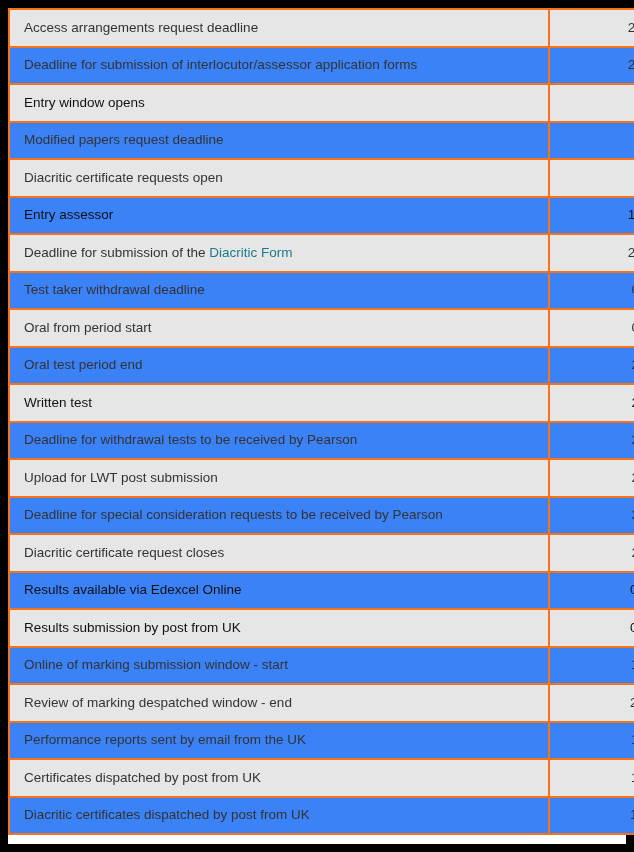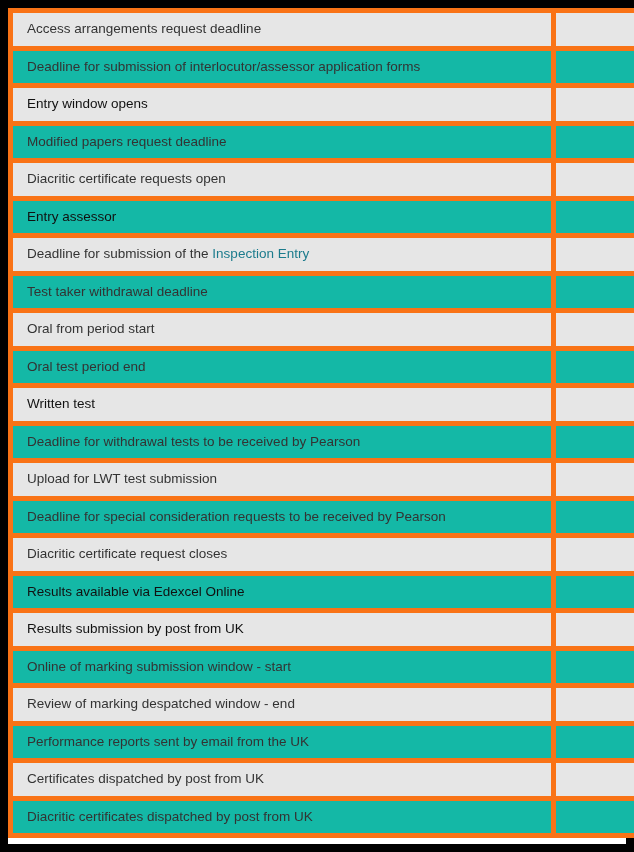--- a/index.html
+++ b/index.html
@@ -24,42 +24,42 @@
   }
   table.schedule {
     width: 100%;
     border-collapse: collapse;
     table-layout: fixed;
   }
   table.schedule tr {
     height: 37.5px;
   }
   table.schedule td {
-    border: 5px solid #f97316;
+    border: 2px solid #f97316;
     padding: 0 14px;
     font-size: 13.5px;
     color: #333333;
     vertical-align: middle;
     line-height: 1.3;
   }
   td.event {
     width: 510px;
     text-align: left;
   }
   td.date {
     width: 108px;
     text-align: right;
     padding-right: 16px;
     white-space: nowrap;
   }
   tr.shaded td {
     background: #e6e6e6;
   }
   tr.plain td {
-    background: #14b8a6;
+    background: #3b82f6;
   }
   tr.bold td {
     font-weight: normal;
     color: #111111;
   }
   a.inline-link {
     color: #1b7b8c;
     text-decoration: none;
   }
 </style>
@@ -87,21 +87,21 @@
         </tr>
         <tr class="shaded">
           <td class="event">Diacritic certificate requests open</td>
           <td class="date">18 Apr</td>
         </tr>
         <tr class="plain bold">
           <td class="event">Entry assessor</td>
           <td class="date">16 May</td>
         </tr>
         <tr class="shaded">
-          <td class="event"><span>Deadline for submission of the </span><a class="inline-link" href="#">Inspection Entry</a></td>
+          <td class="event"><span>Deadline for submission of the </span><a class="inline-link" href="#">Diacritic Form</a></td>
           <td class="date">23 May</td>
         </tr>
         <tr class="plain">
           <td class="event">Test taker withdrawal deadline</td>
           <td class="date">06 Jun</td>
         </tr>
         <tr class="shaded">
           <td class="event">Oral from period start</td>
           <td class="date">07 Jun</td>
         </tr>
@@ -111,21 +111,21 @@
         </tr>
         <tr class="shaded bold">
           <td class="event">Written test</td>
           <td class="date">21 Jun</td>
         </tr>
         <tr class="plain">
           <td class="event">Deadline for withdrawal tests to be received by Pearson</td>
           <td class="date">26 Jun</td>
         </tr>
         <tr class="shaded">
-          <td class="event">Upload for LWT test submission</td>
+          <td class="event">Upload for LWT post submission</td>
           <td class="date">27 Jun</td>
         </tr>
         <tr class="plain">
           <td class="event">Deadline for special consideration requests to be received by Pearson</td>
           <td class="date">28 Jun</td>
         </tr>
         <tr class="shaded">
           <td class="event">Diacritic certificate request closes</td>
           <td class="date">28 Jun</td>
         </tr>

